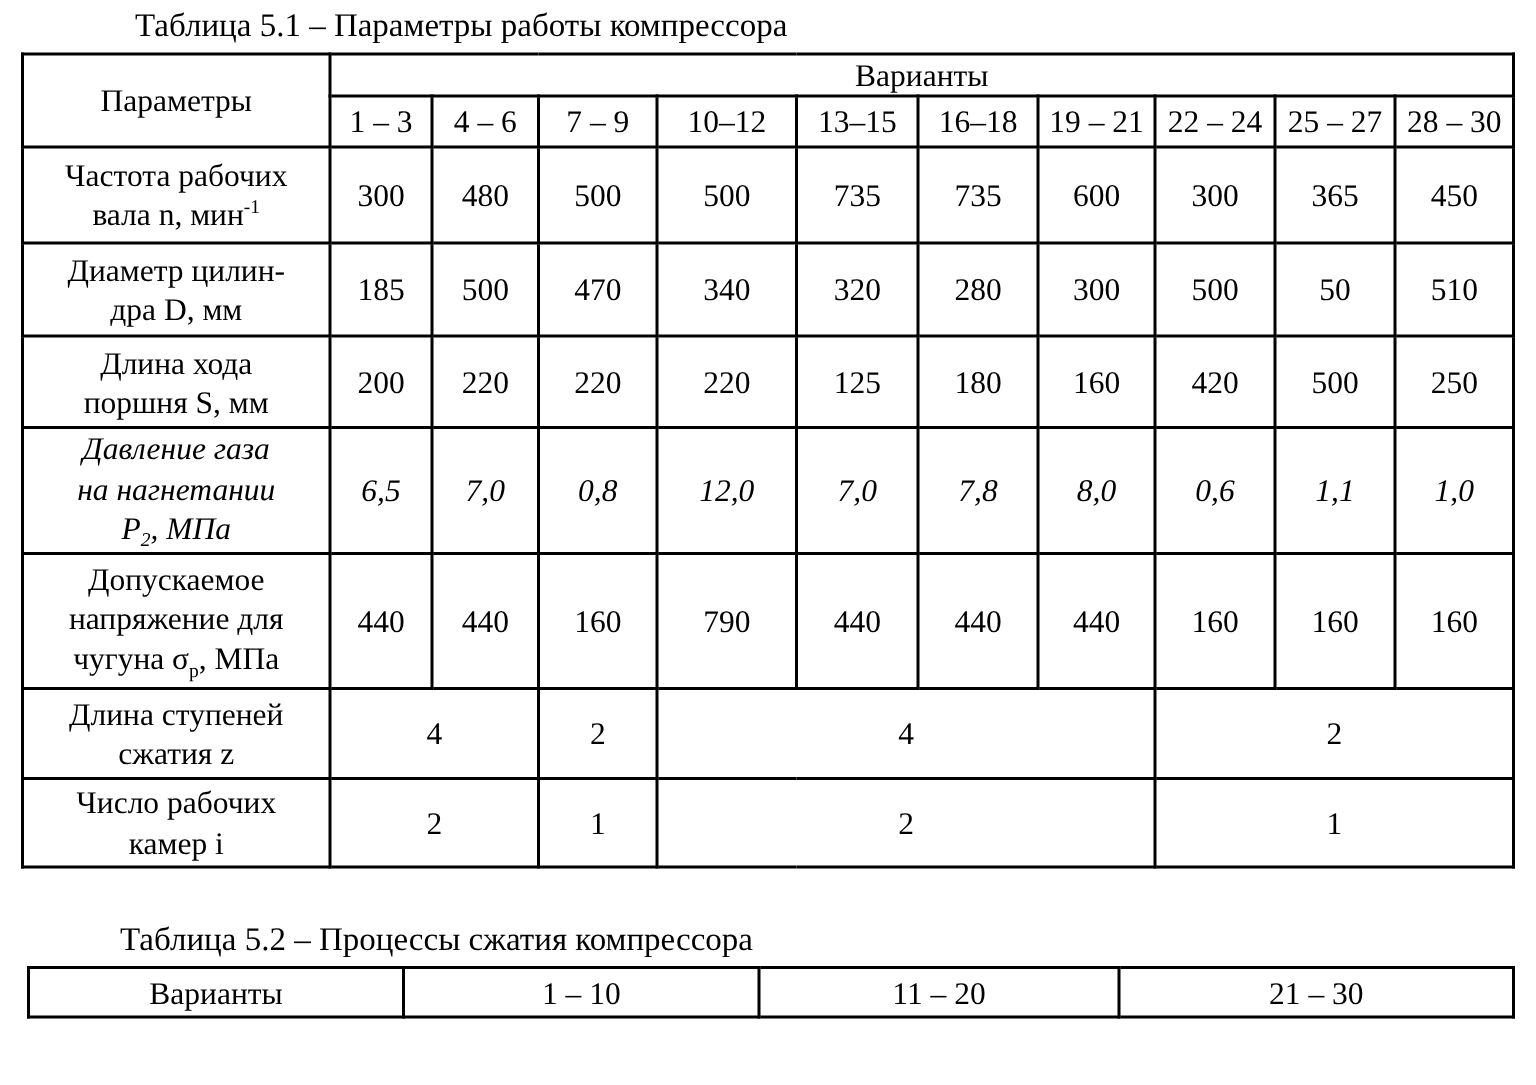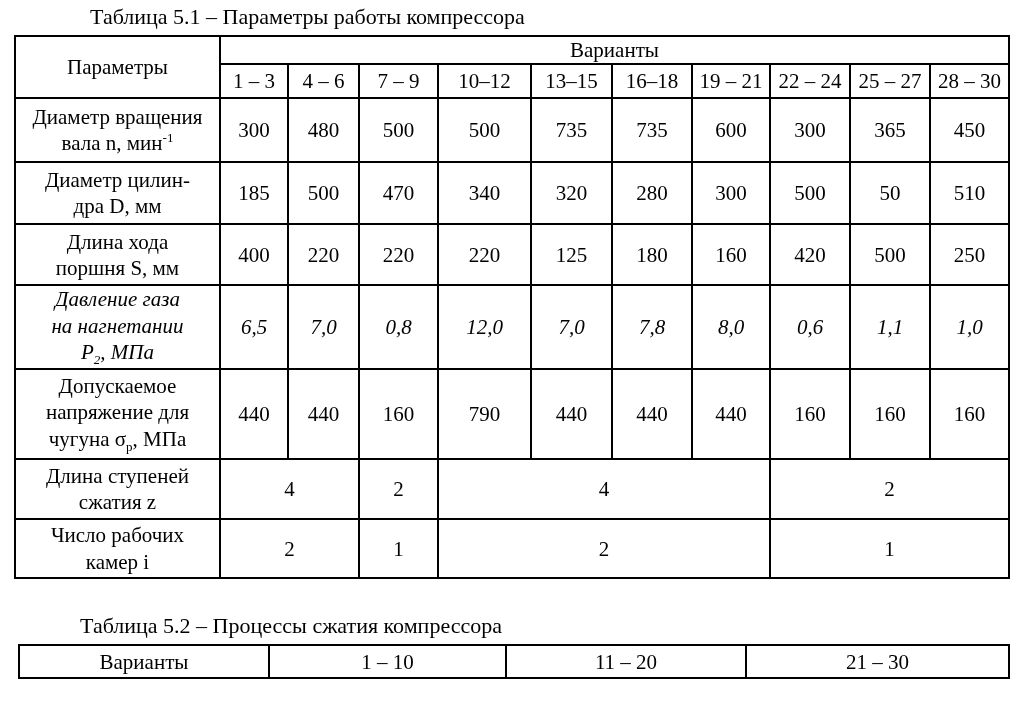--- a/index.html
+++ b/index.html
@@ -84,21 +84,21 @@
     <td>13–15</td>
     <td>16–18</td>
     <td>19 – 21</td>
     <td>22 – 24</td>
     <td>25 – 27</td>
     <td>28 – 30</td>
   </tr>
 
   <tr class="r0">
     <td class="lbl">
-      <div>Диаметр вращения</div>
+      <div>Частота рабочих</div>
       <div><span>вала n, мин</span><sup>-1</sup></div>
     </td>
     <td>300</td>
     <td>480</td>
     <td>500</td>
     <td>500</td>
     <td>735</td>
     <td>735</td>
     <td>600</td>
     <td>300</td>
@@ -121,21 +121,21 @@
     <td>500</td>
     <td>50</td>
     <td>510</td>
   </tr>
 
   <tr class="r2">
     <td class="lbl">
       <div>Длина хода</div>
       <div>поршня S, мм</div>
     </td>
-    <td>400</td>
+    <td>200</td>
     <td>220</td>
     <td>220</td>
     <td>220</td>
     <td>125</td>
     <td>180</td>
     <td>160</td>
     <td>420</td>
     <td>500</td>
     <td>250</td>
   </tr>

